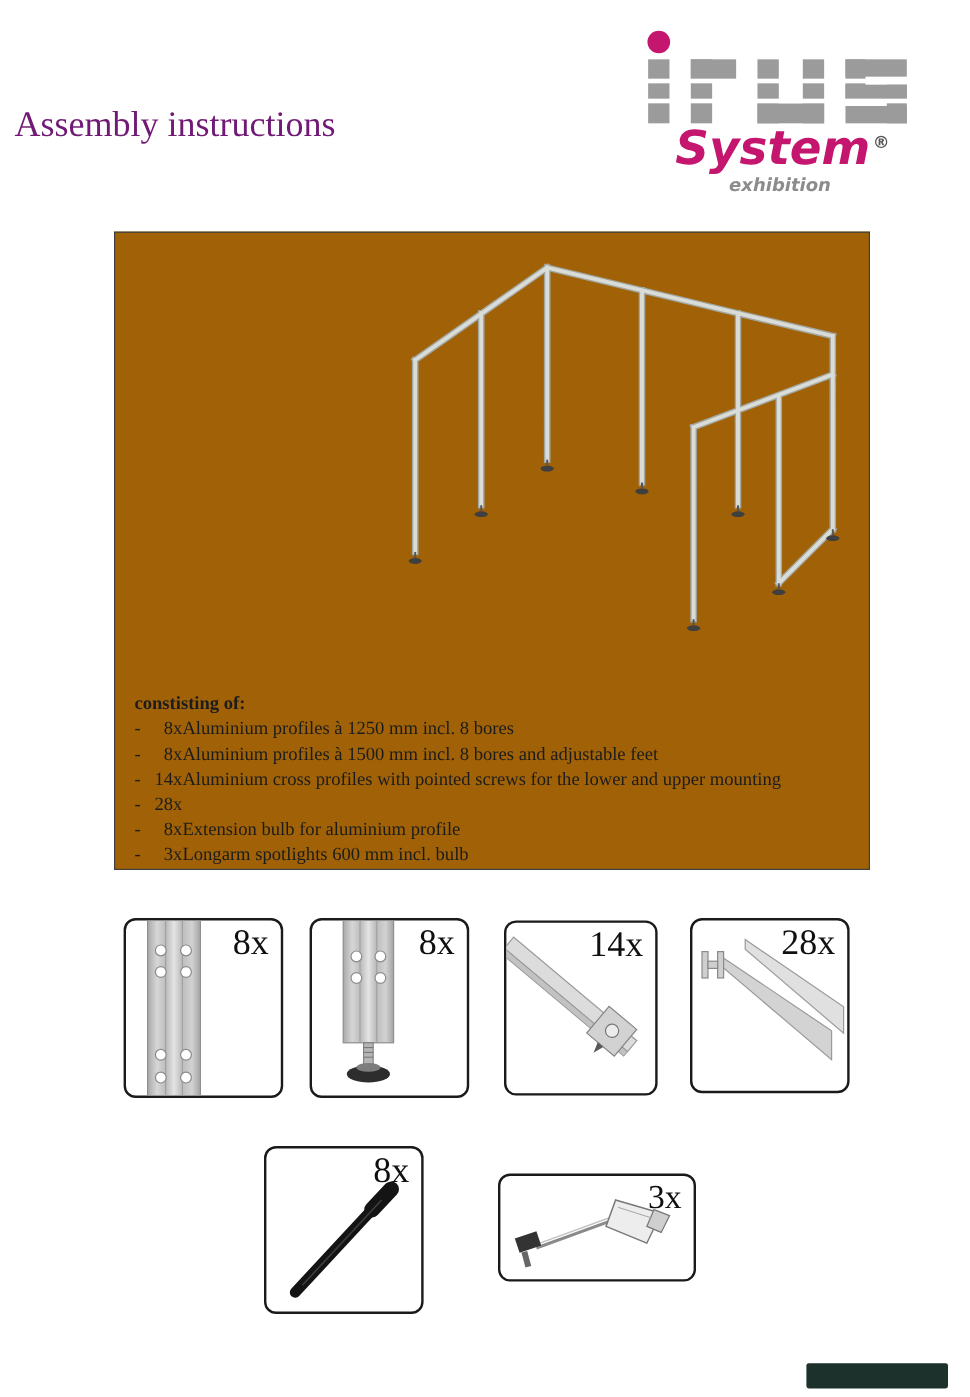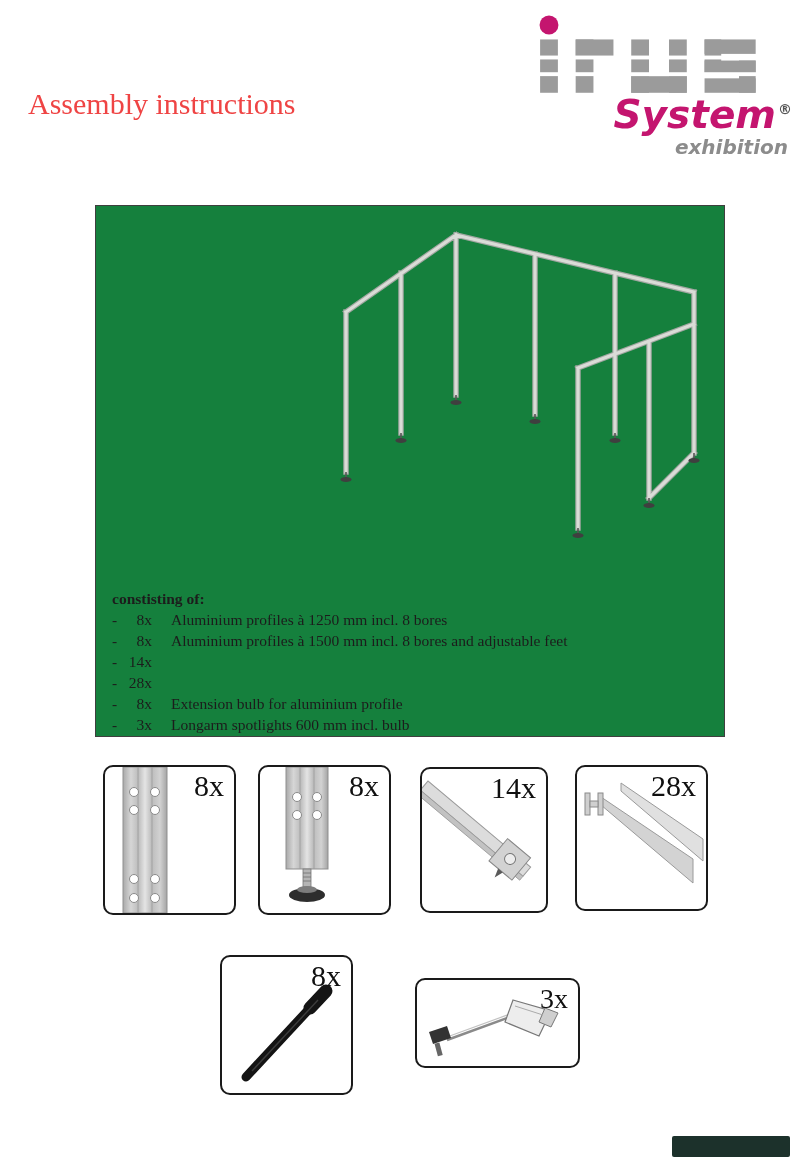--- a/index.html
+++ b/index.html
@@ -4,47 +4,47 @@
 <style>
   * { margin:0; padding:0; box-sizing:border-box; }
   html,body {
     width:808px; height:1164px; background:#ffffff;
     font-family:"Liberation Serif", serif;
     position:relative; overflow:hidden; color:#1c1c1c;
   }
   .abs { position:absolute; }
 
   
-  .page-title { left:28px; top:84px; font-size:30px; line-height:40px; color:#ef4444; }
-
-  
-  .logo { right:16px; top:15px; width:280px; text-align:right; }
+  .page-title { left:12px; top:84px; font-size:30px; line-height:40px; color:#701a75; }
+
+  
+  .logo { right:16px; top:25px; width:280px; text-align:center; }
   .logo svg.irus { display:block; margin:0 30px 0 auto; }
   .system-line {
     font-family:"DejaVu Sans", sans-serif;
     font-weight:bold; font-style:italic;
     font-size:39px; line-height:40px; color:#c4156f; margin-top:-6px;
     white-space:nowrap;
   }
   .system-line .reg { font-size:14px; color:#555; vertical-align:super; margin-left:2px; font-style:normal;}
   .exhibition-line {
     font-family:"DejaVu Sans", sans-serif;
     font-weight:bold; font-style:italic;
-    font-size:20px; color:#8c8c8c; margin-top:0px; padding-right:4px;
-  }
-
-  
-  .main-box { left:95px; top:205px; width:630px; height:532px; border:1.5px solid #3f3f3f; background:#15803d; }
+    font-size:15px; color:#8c8c8c; margin-top:0px; padding-right:4px;
+  }
+
+  
+  .main-box { left:95px; top:193px; width:630px; height:532px; border:1.5px solid #3f3f3f; background:#a16207; }
   .frame-drawing { position:absolute; left:0; top:6px; }
   .parts-list { position:absolute; left:16px; top:382px; width:600px; }
   .list-heading { font-weight:bold; font-size:15.5px; line-height:21px; }
   .li { display:flex; font-size:15.5px; line-height:21px; }
   .li .dash { width:13px; }
   .li .qty  { width:27px; text-align:right; }
-  .li .txt  { margin-left:19px; white-space:nowrap; }
+  .li .txt  { margin-left:0; white-space:nowrap; }
 
   
   .part-box {
     border:2px solid #1a1a1a; border-radius:10px; background:#fff;
     overflow:hidden;
   }
   .part-box svg { position:absolute; left:0; top:0; }
   .qty-label {
     position:absolute; top:2px; right:10px;
     font-size:30px; color:#101010; line-height:34px;
@@ -129,20 +129,21 @@
       <span class="txt">Aluminium profiles à 1250 mm incl. 8 bores</span>
     </div>
     <div class="li">
       <span class="dash">-</span>
       <span class="qty">8x</span>
       <span class="txt">Aluminium profiles à 1500 mm incl. 8 bores and adjustable feet</span>
     </div>
     <div class="li">
       <span class="dash">-</span>
       <span class="qty">14x</span>
+      <span class="txt">Aluminium cross profiles with pointed screws for the lower and upper mounting</span>
     </div>
     <div class="li">
       <span class="dash">-</span>
       <span class="qty">28x</span>
     </div>
     <div class="li">
       <span class="dash">-</span>
       <span class="qty">8x</span>
       <span class="txt">Extension bulb for aluminium profile</span>
     </div>

